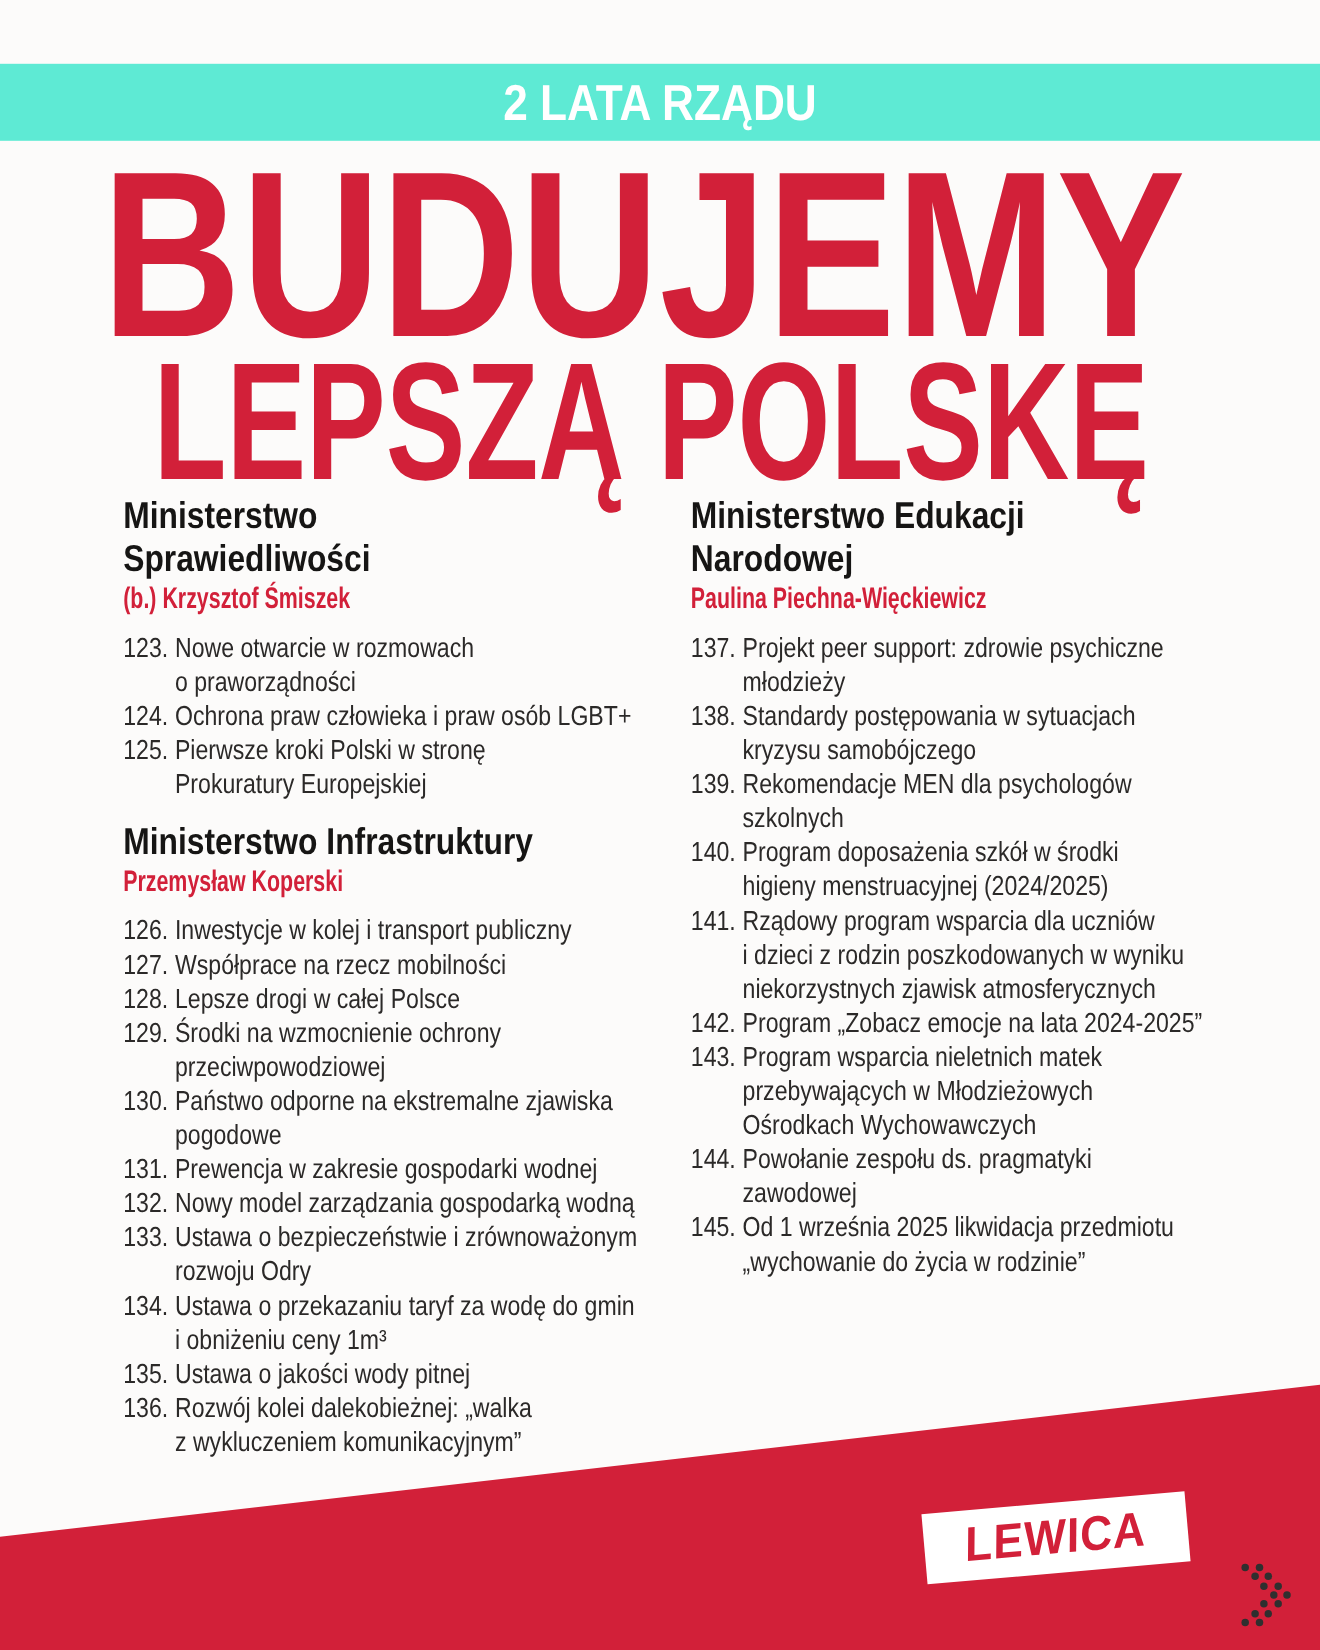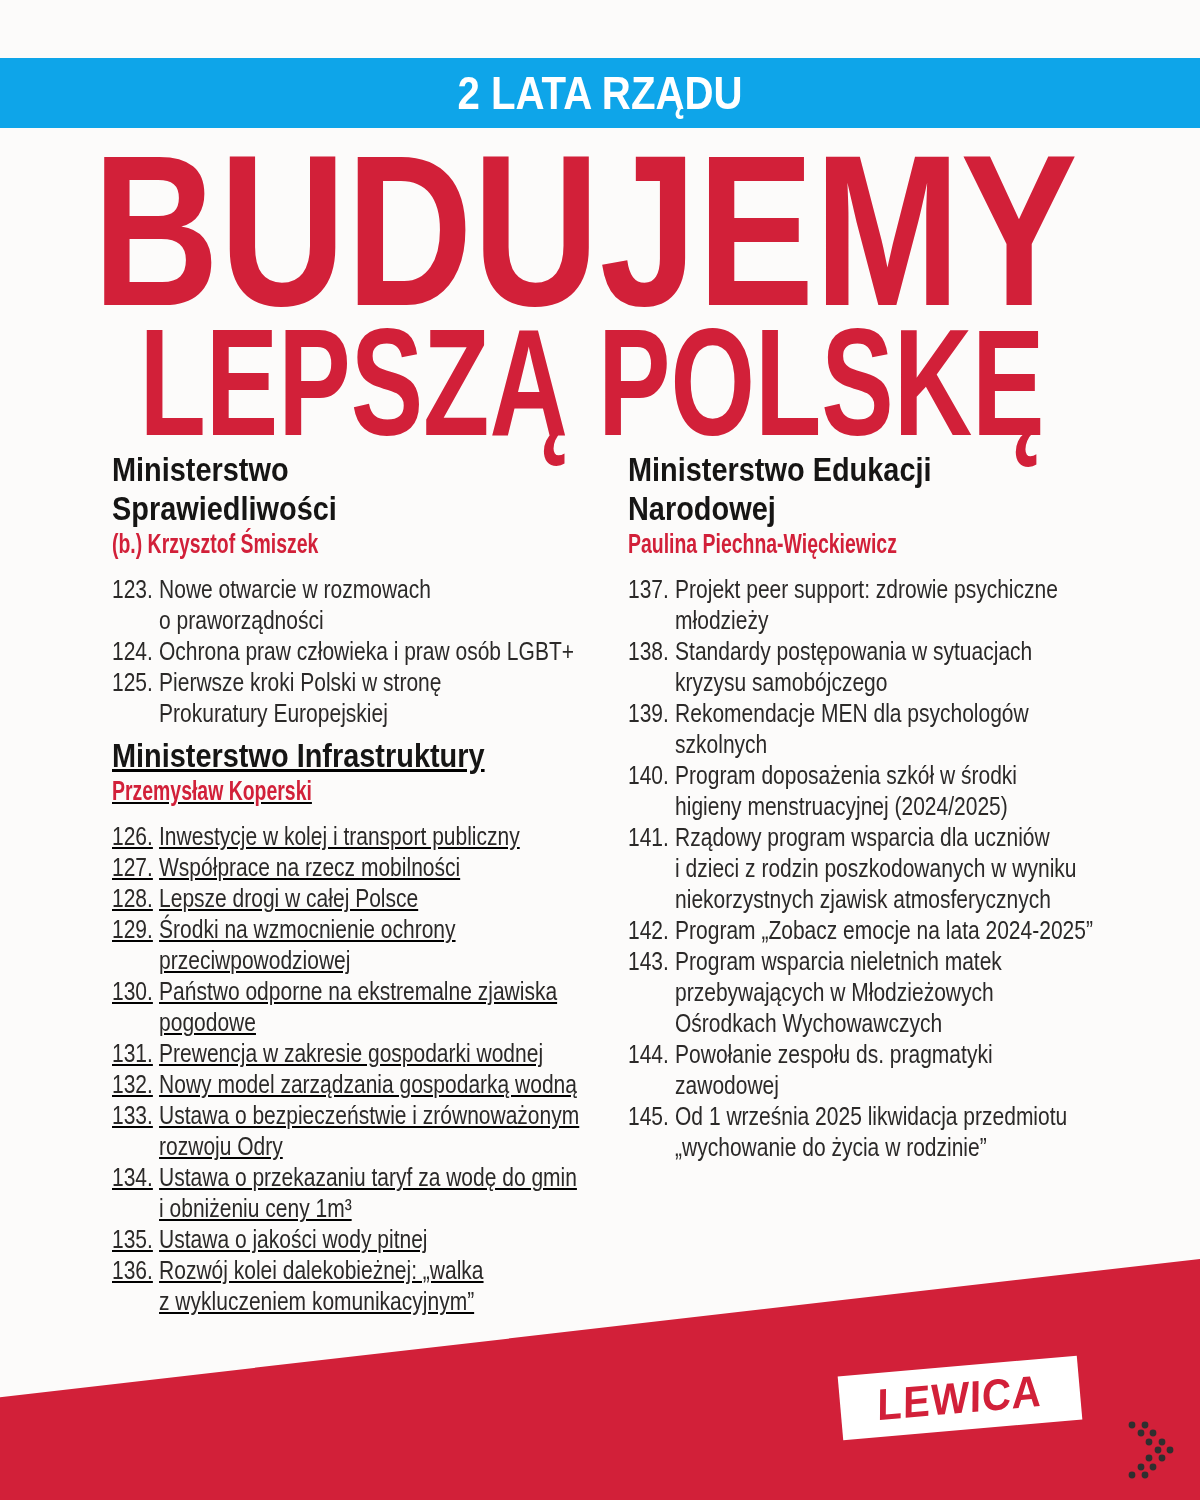--- a/index.html
+++ b/index.html
@@ -6,32 +6,32 @@
   .page{
     position:relative;
     width:1200px;height:1500px;
     background:#FCFBFA;
     overflow:hidden;
     font-family:"Liberation Sans", sans-serif;
   }
   
   .top-banner{
     position:absolute;left:0;top:58px;width:1200px;height:70px;
-    background:#0ea5e9;
+    background:#5eead4;
   }
   
   .title-svg{position:absolute;left:0;top:140px;}
   .title-line{fill:#D22039;font-weight:bold;font-family:"Liberation Sans",sans-serif;}
   .banner-text{fill:#FFFFFF;font-weight:bold;font-family:"Liberation Sans",sans-serif;}
 
   
   .col{position:absolute;top:450px;width:600px;}
   .col-left{left:112px;}
   .col-right{left:628px;}
-  .section + .section{margin-top:7px;text-decoration:underline;}
+  .section + .section{margin-top:17px;}
   .sec-title{
     font-size:34px;line-height:39px;font-weight:bold;color:#161514;
     white-space:pre-line;
     transform:scaleX(.85);transform-origin:0 0;width:700px;
     letter-spacing:0;
   }
   .sec-minister{
     margin-top:1px;
     font-size:27px;line-height:30px;font-weight:bold;color:#D22039;
     transform:scaleX(.72);transform-origin:0 0;width:800px;

